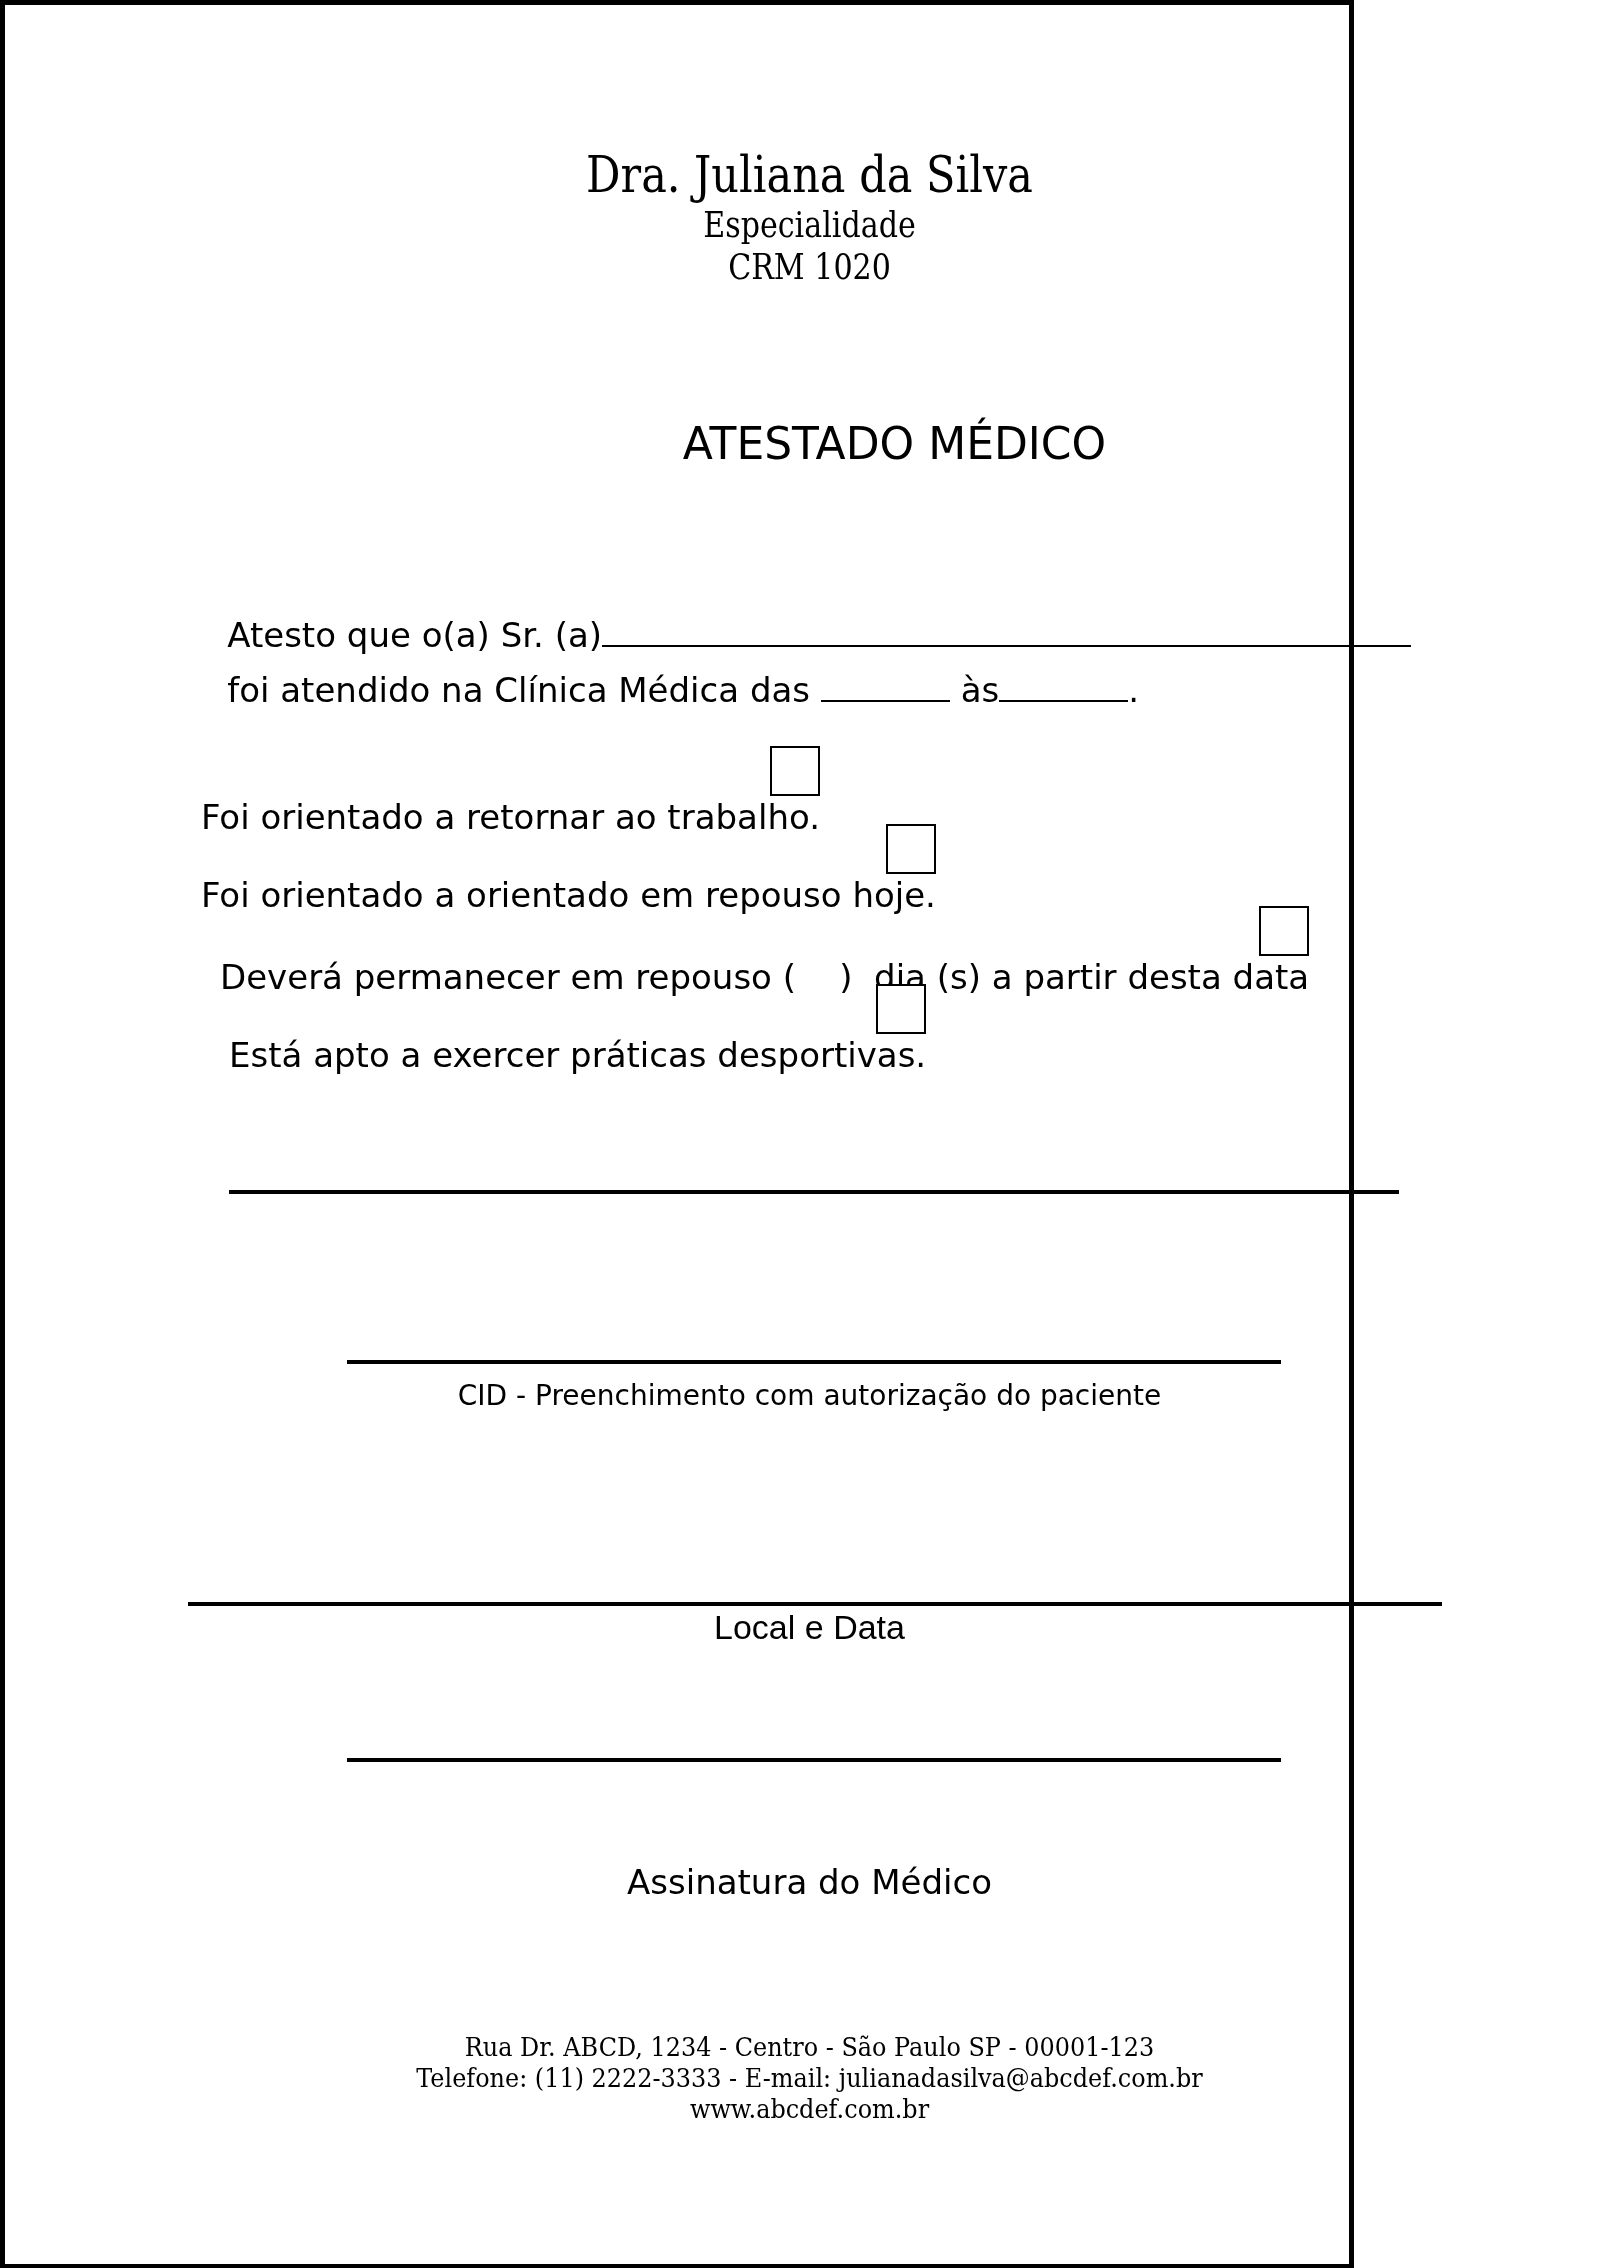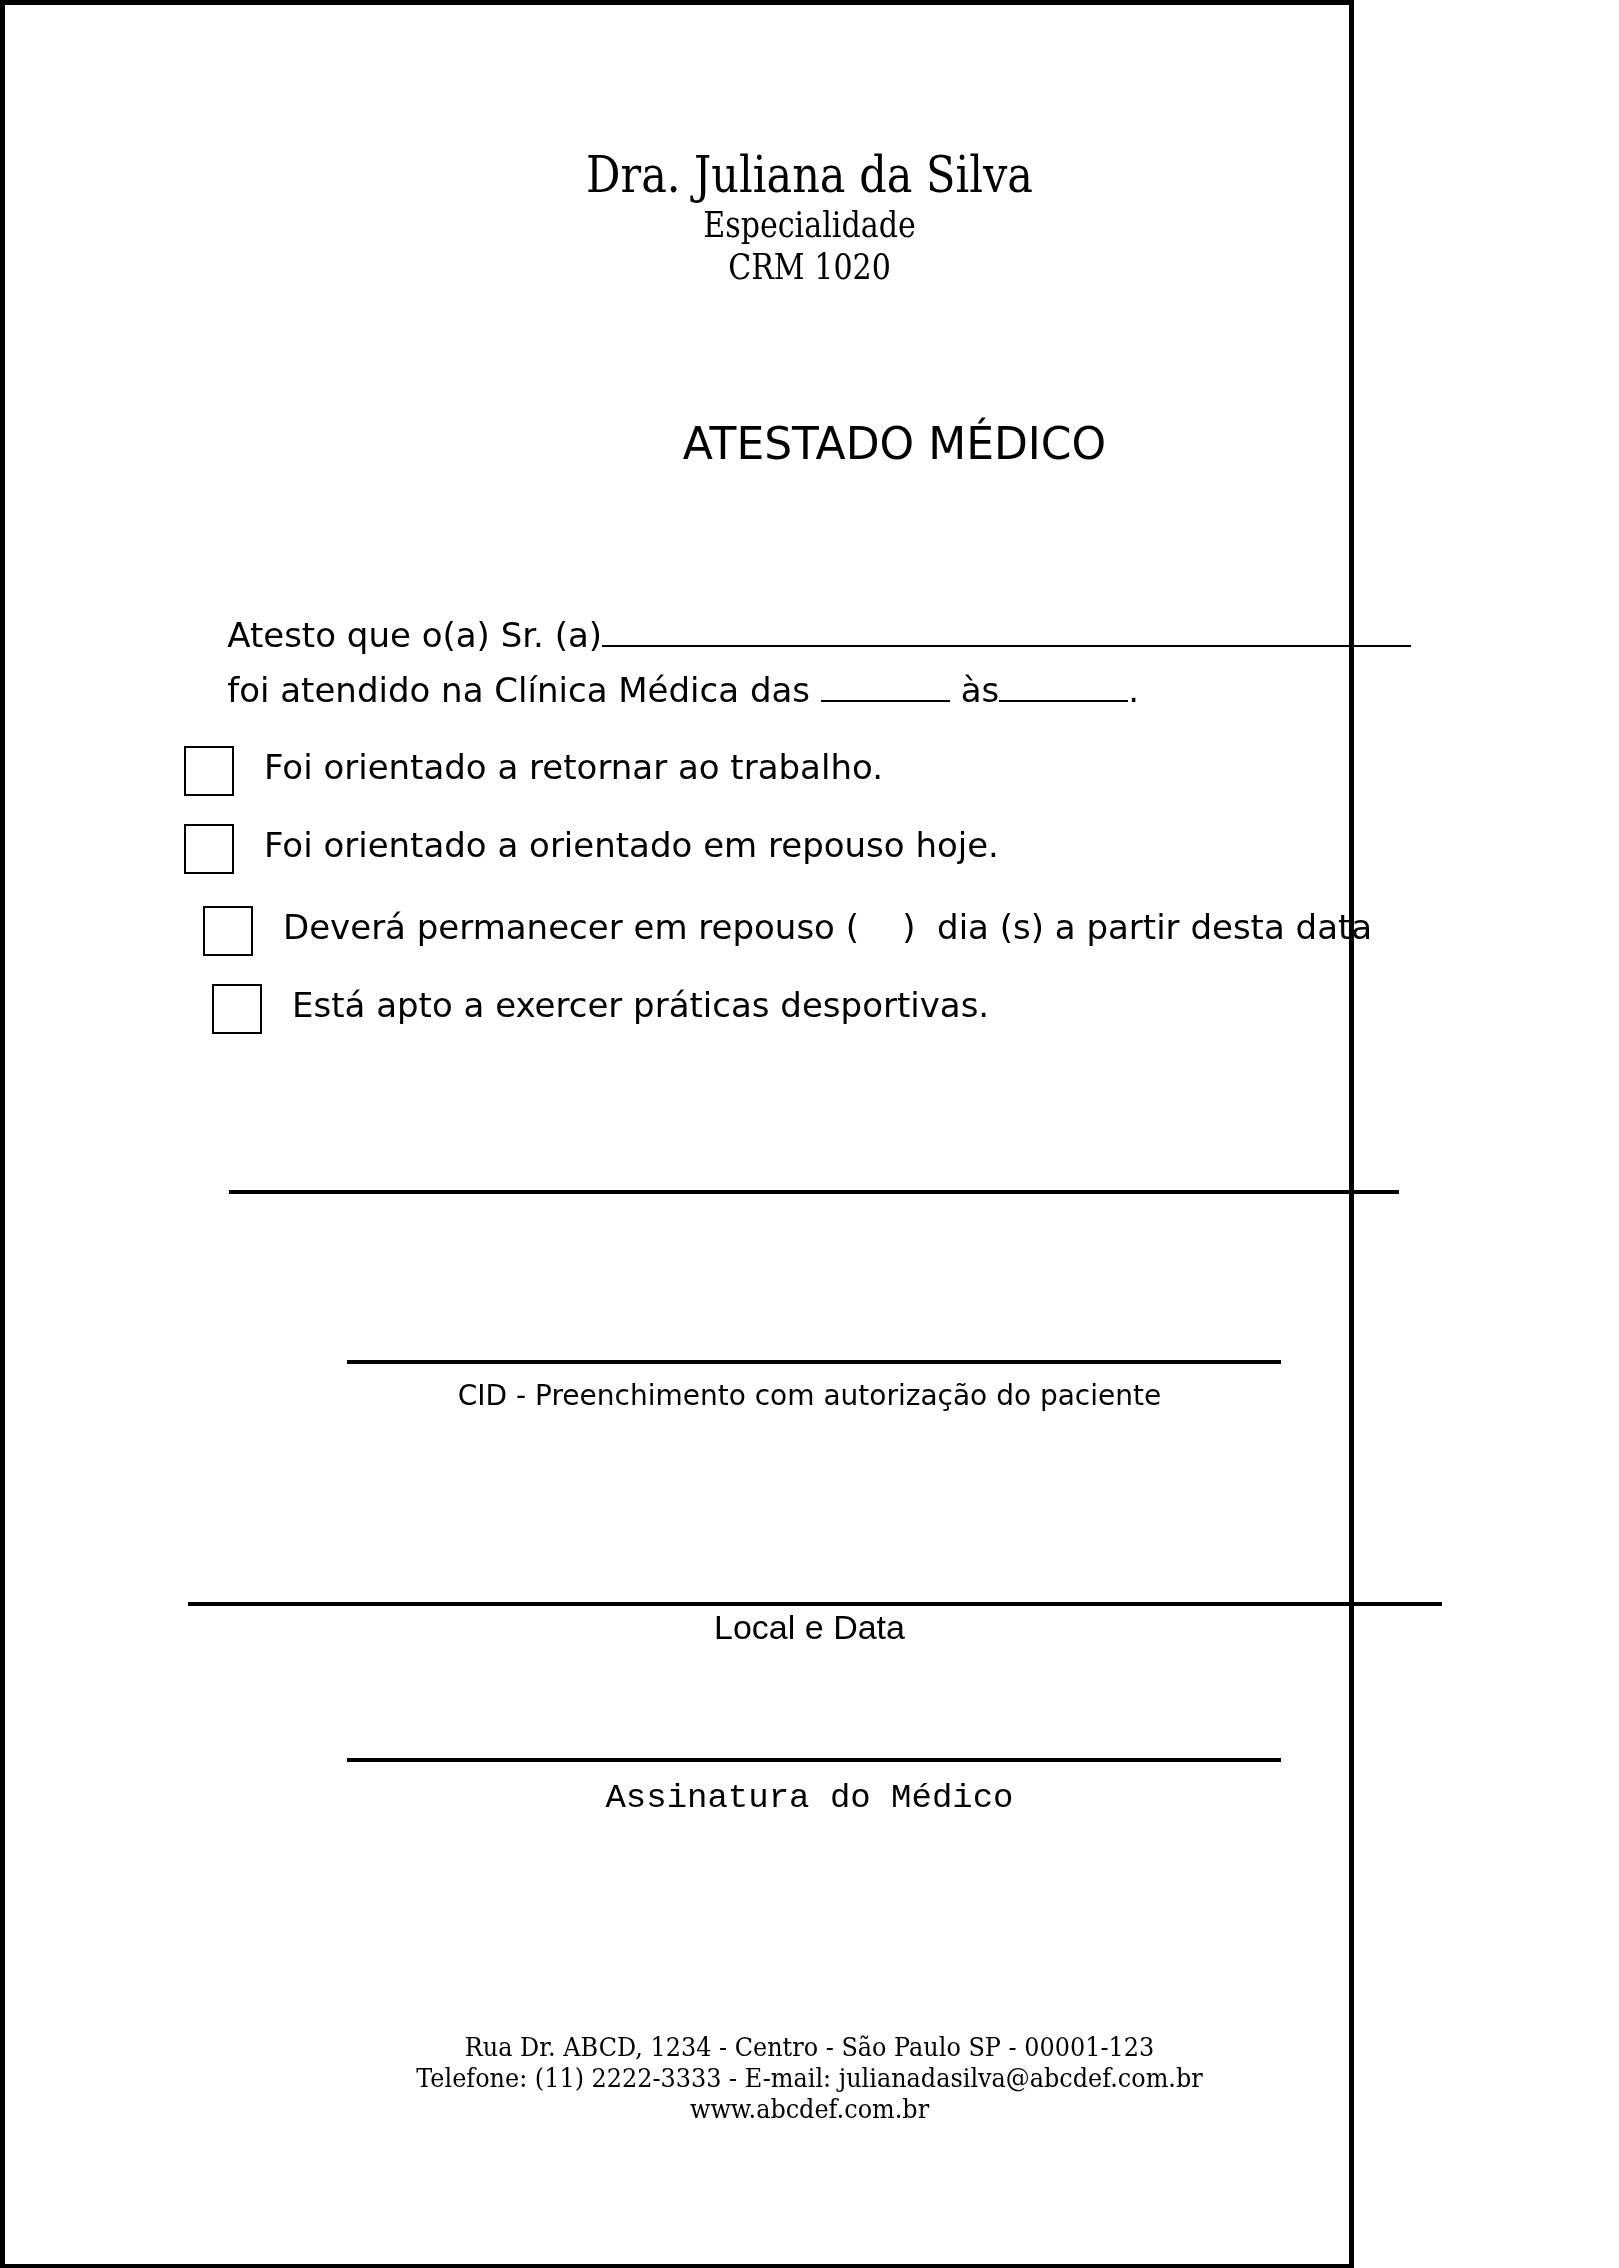--- a/index.html
+++ b/index.html
@@ -21,40 +21,40 @@
     .doc-spec { top: 199px; font-size: 35px; line-height: 43px; transform: scaleX(0.86); transform-origin: center; }
     .doc-crm  { top: 241px; font-size: 35px; line-height: 43px; transform: scaleX(0.86); transform-origin: center; }
 
     .title { top: 410px; left: 85px; font-size: 44px; line-height: 57px; }
 
     .body-line { left: 179px; font-size: 34px; line-height: 43px; }
     .line1 { top: 566px; }
     .line2 { top: 621px; }
     .blank { display: inline-block; border-bottom: 2.7px solid #000; vertical-align: baseline; height: 0.9px; }
 
-    .check-row { position: absolute; left: 179px; height: 57px; display: flex; align-items: flex-start; }
+    .check-row { position: absolute; left: 166px; height: 57px; display: flex; align-items: flex-end; flex-direction: column; }
     .checkbox {
       width: 50px; height: 50px; box-sizing: border-box;
       border: 2.7px solid #000; background: #fff; cursor: pointer; flex: none;
     }
     .check-label { margin-left: 30px; font-size: 34px; line-height: 43px; white-space: pre; }
     .row1 { top: 741px; }
     .row2 { top: 819px; }
     .row3 { top: 901px; padding-left: 19px; }
     .row4 { top: 979px; padding-left: 28px; }
 
     .rule { position: absolute; background: #000; }
     .rule-1 { left: 224px; top: 1185px; width: 1170px; height: 3.5px; }
     .rule-cid { left: 342px; top: 1355px; width: 934px; height: 3.5px; }
     .rule-local { left: 183px; top: 1597px; width: 1254px; height: 4.4px; }
     .rule-sign { left: 342px; top: 1753px; width: 934px; height: 3.5px; }
 
     .cid-label { top: 1369px; font-size: 28px; line-height: 43px; }
     .local-label { top: 1601px; font-size: 34px; line-height: 43px; font-family: "Liberation Sans", sans-serif; }
-    .sign-label { top: 1772px; font-size: 34px; line-height: 43px; font-family: Liberation Mono, monospace; }
+    .sign-label { top: 1856px; font-size: 34px; line-height: 43px; }
 
     .footer { font-size: 26.6px; line-height: 30px; transform: scaleX(0.9); transform-origin: center; }
     .foot1 { top: 2027px; }
     .foot2 { top: 2058px; }
     .foot3 { top: 2089px; }
   </style>
 </head>
 <body>
 
 <div class="page">

